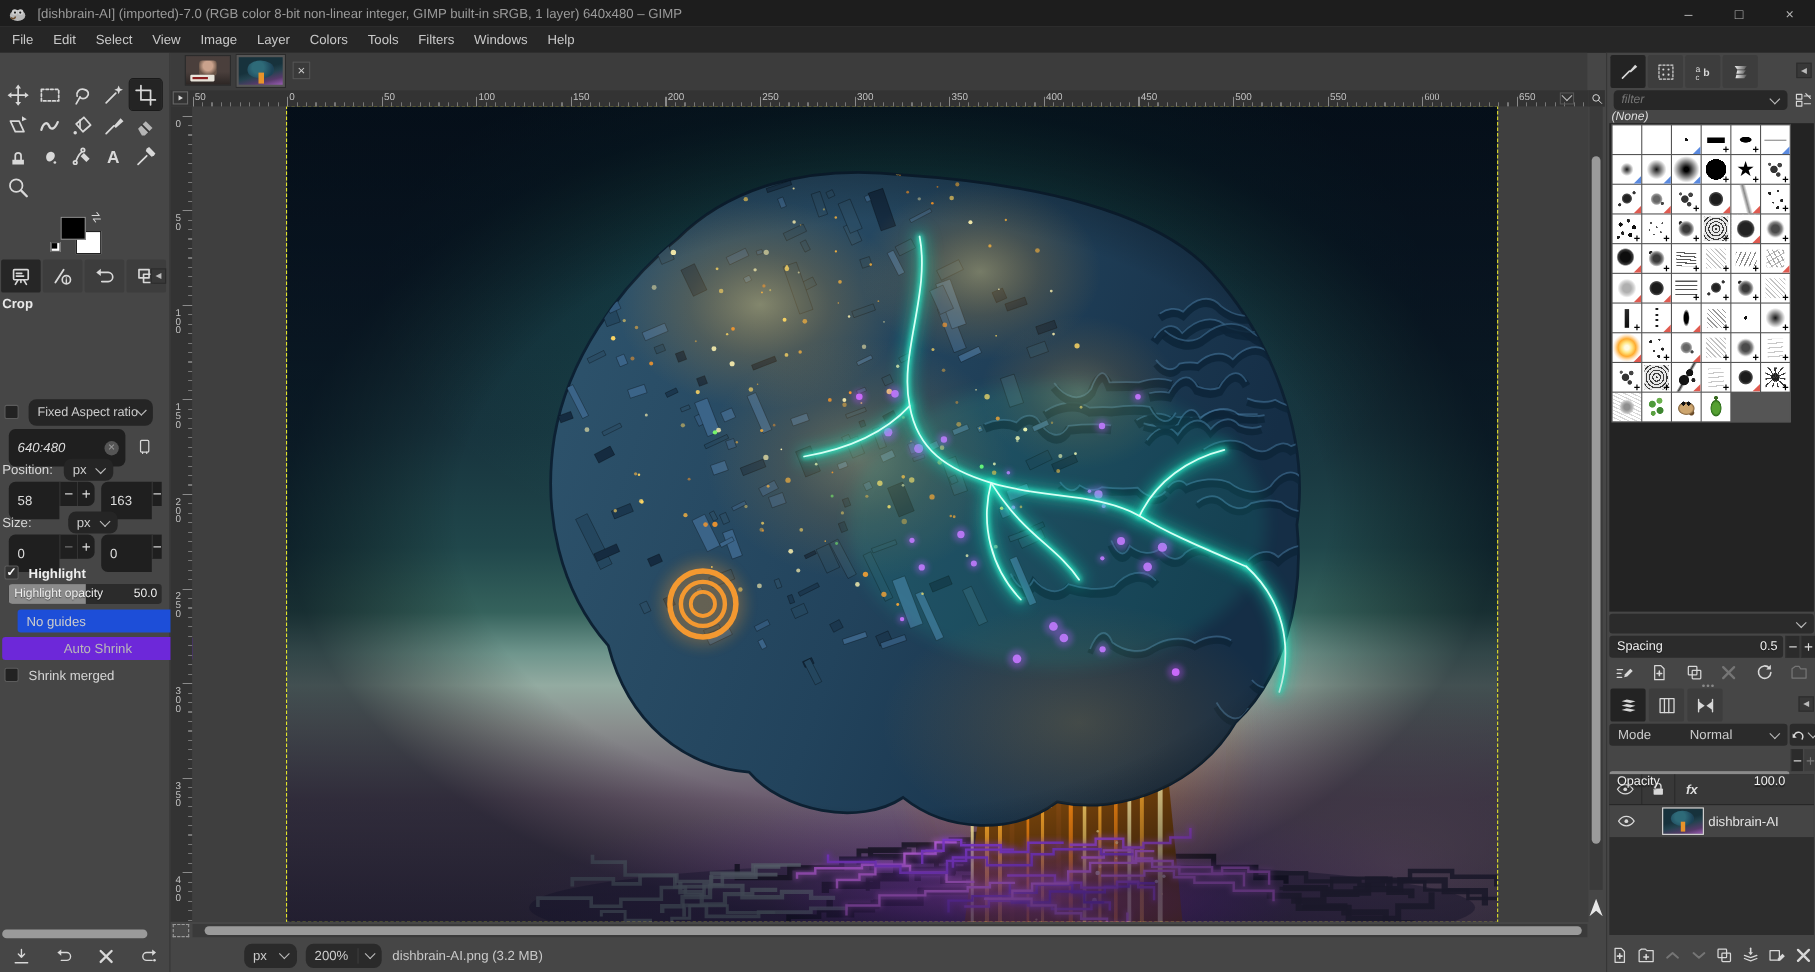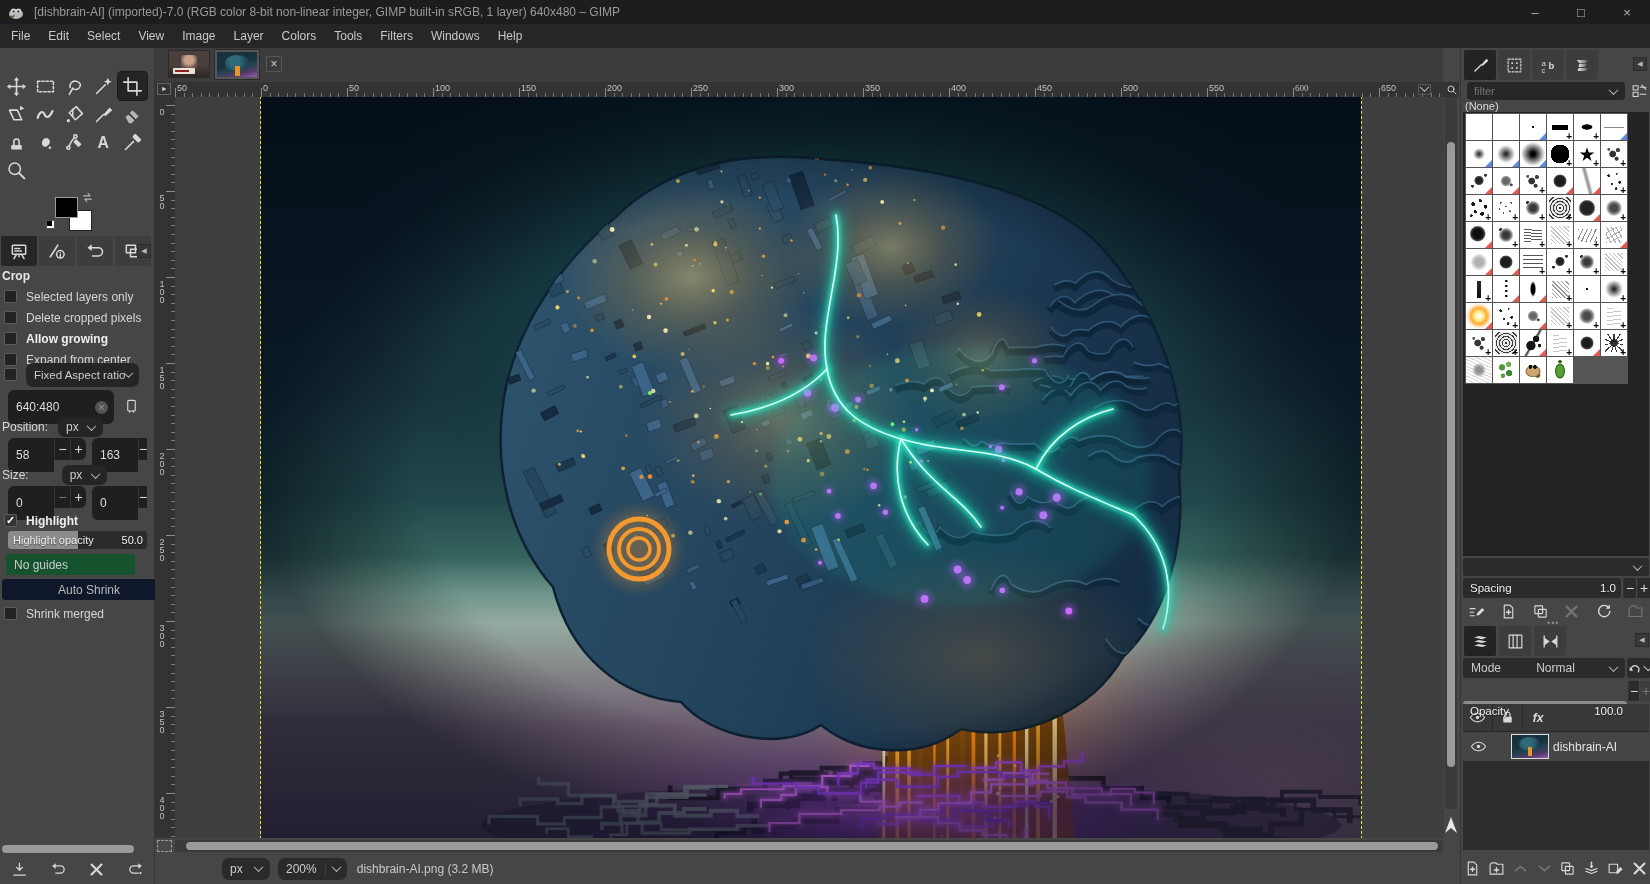--- a/index.html
+++ b/index.html
@@ -98,21 +98,21 @@
   .bc-feather{background:radial-gradient(ellipse 3.5px 9px at 50% 50%,#000 55%,rgba(0,0,0,.4) 75%,transparent 88%) #fff}
   .bc-diag{background:repeating-linear-gradient(45deg,#999 0 1px,transparent 1px 3px) center/17px 17px no-repeat #fff}
   .bc-sun{background:radial-gradient(circle at 50% 50%,#fffbe2 0 2px,#ffe27a 5px,#ffab2e 8px,rgba(255,170,60,.3) 11px,transparent 13px) #fff}
   .bc-wisp{background:repeating-linear-gradient(175deg,#c8c8c8 0 1px,transparent 1px 4px) center/14px 17px no-repeat #fff}
   .bc-ink{background:radial-gradient(circle 5px at 42% 60%,#141414 85%,transparent),radial-gradient(circle 3.5px at 62% 34%,#141414 85%,transparent),radial-gradient(circle 2px at 75% 60%,#222 85%,transparent),linear-gradient(120deg,transparent 45%,#333 50%,transparent 56%) #fff}
   .bc-spiky{background:repeating-conic-gradient(#3a3a3a 0 8deg,rgba(255,255,255,0) 8deg 32deg) center/18px 18px no-repeat,radial-gradient(circle 4px at 50% 50%,#222 90%,transparent) #fff}
   .bc-fuzzy{background:radial-gradient(circle 9px at 50% 50%,#8f8f8f 30%,#bdbdbd 58%,transparent 78%),repeating-linear-gradient(25deg,rgba(0,0,0,.15) 0 1px,transparent 1px 3px) #fff}
   .bc-leaves{background:radial-gradient(circle 3.5px at 35% 40%,#4e9a3a 80%,transparent),radial-gradient(circle 3px at 60% 28%,#6ab04c 80%,transparent),radial-gradient(circle 3.5px at 62% 62%,#3e8530 80%,transparent),radial-gradient(circle 2.5px at 38% 72%,#5aa040 80%,transparent) #fff}
   .bc-wilber{background:radial-gradient(circle 2px at 40% 38%,#111 90%,transparent),radial-gradient(circle 2px at 58% 38%,#111 90%,transparent),radial-gradient(ellipse 9px 7px at 50% 55%,#cda56e 62%,#8a6a42 78%,transparent 88%),radial-gradient(circle 3px at 68% 70%,#6a4a28 70%,transparent) #fff}
   .bc-pepper{background:radial-gradient(ellipse 6px 9px at 50% 54%,#55a032 55%,#2f6e1d 78%,transparent 88%),radial-gradient(circle 2px at 50% 18%,#3a6a22 80%,transparent) #fff}
-  .itl{}
+  .itl{font-style:italic}
   svg.icn{stroke:#d8d8d8;fill:none;stroke-width:1.8;stroke-linecap:round;stroke-linejoin:round}
   svg.icn .f{fill:#d8d8d8;stroke:none}
 </style>
 </head>
 <body>
 
 <div class="app">
 
   <div class="titlebar">
     <span style="margin-left:8px;display:flex">
@@ -281,38 +281,20 @@
         <div class="dktab">
           <svg class="icn" viewBox="0 0 24 24">
             <rect x="4" y="5" width="11" height="9"></rect>
             <rect x="9" y="10" width="11" height="9"></rect>
           </svg>
         </div>
       </div>
     <span class="dockarrow abs" style="left:137px;top:196px">◀</span>
 
     <div class="abs optlabel" style="left:2px;top:221px">Crop</div>
-    <div class="abs" id="cropchecks" style="left:0;top:238px;width:155px">
-        <div class="cbrow">
-          <span class="cbbox"></span>
-          <span class="cblab">Selected layers only</span>
-        </div>
-        <div class="cbrow">
-          <span class="cbbox"></span>
-          <span class="cblab">Delete cropped pixels</span>
-        </div>
-        <div class="cbrow">
-          <span class="cbbox"></span>
-          <span class="cblab b">Allow growing</span>
-        </div>
-        <div class="cbrow">
-          <span class="cbbox"></span>
-          <span class="cblab">Expand from center</span>
-        </div>
-      </div>
 
     <div class="abs cbrow" style="left:0;top:316px;width:150px">
       <span class="cbbox"></span>
       <span class="pill" style="height:24px;width:113px">
         <span style="white-space:nowrap;font-size:11.5px">Fixed Aspect ratio</span>
           <span class="chv"></span>
       </span>
     </div>
     <div class="abs" style="left:8px;top:342px;display:flex;align-items:center">
       <span style="position:relative;display:flex;align-items:center">
@@ -362,24 +344,24 @@
     <div class="abs cbrow" style="left:0;top:462px">
       <span class="cbbox" style="background:#333">✓</span>
       <span class="cblab b">Highlight</span>
     </div>
     <div class="abs slider" style="left:8px;top:483px;width:139px;height:18px;display:flex;align-items:center;font-size:11px">
       <span class="fill" id="hl-fill" style="width: 50%;"></span>
       <span class="lab" style="margin-left:5px;white-space:nowrap">Highlight opacity</span>
       <span class="val" style="margin-left:auto;margin-right:4px">50.0</span>
     </div>
 
-    <div class="abs pill" style="left:6px;top:506px;width:129px;height:21px;border-radius:3px;background:#14532d">
+    <div class="abs pill" style="left:16px;top:506px;width:148px;height:21px;border-radius:3px;background:#1d4ed8">
       <span>No guides</span>
       </div>
-    <div class="abs btn" style="left:2px;top:531px;width:174px;height:21px;background:#0f172a;color:#b9b9b9">
+    <div class="abs btn" style="left:2px;top:531px;width:174px;height:21px;background:#6d28d9;color:#b9b9b9">
       <span>Auto Shrink</span>
       </div>
     <div class="abs cbrow" style="left:0;top:555px">
       <span class="cbbox"></span>
       <span class="cblab">Shrink merged</span>
     </div>
 
     <div class="abs scrollpill" style="left:2px;top:797px;width:132px;height:8px"></div>
     <div class="abs" style="left:0;top:806px;width:155px;height:30px;display:flex;align-items:center;justify-content:space-around">
       <span class="iconbtn">
@@ -1329,21 +1311,21 @@
         <div class="bc bc-wilber"></div>
         <div class="bc bc-pepper"></div>
       </div>
 
     <div class="abs pill" style="left:2px;top:510px;width:186px;height:18px;border-radius:3px;background:#2b2b2b">
         <span class="chv"></span>
       </div>
 
     <div class="abs slider" style="left:2px;top:530px;width:158px;height:20px;display:flex;align-items:center;font-size:11.5px;background:#2b2b2b">
       <span class="lab" style="margin-left:7px">Spacing</span>
-      <span class="val" style="margin-left:auto;margin-right:5px">1.0</span>
+      <span class="val" style="margin-left:auto;margin-right:5px">0.5</span>
     </div>
     <span class="abs stepbtn" style="left:162px;top:530px;height:20px;width:13px;background:#2b2b2b">−</span>
     <span class="abs stepbtn" style="left:176px;top:530px;height:20px;width:13px;background:#2b2b2b">+</span>
 
     <div class="abs" style="left:0;top:552px;width:190px;height:22px;display:flex;align-items:center;justify-content:space-around">
       <span class="iconbtn">
           <svg class="icn" viewBox="0 0 24 24" width="17" height="17" style="stroke-width:1.6">
             <path d="M3 8h7M3 13h5M3 18h6"></path>
             <path class="f" d="M12 18l1-4 7-7 3 3-7 7z"></path>
           </svg>

